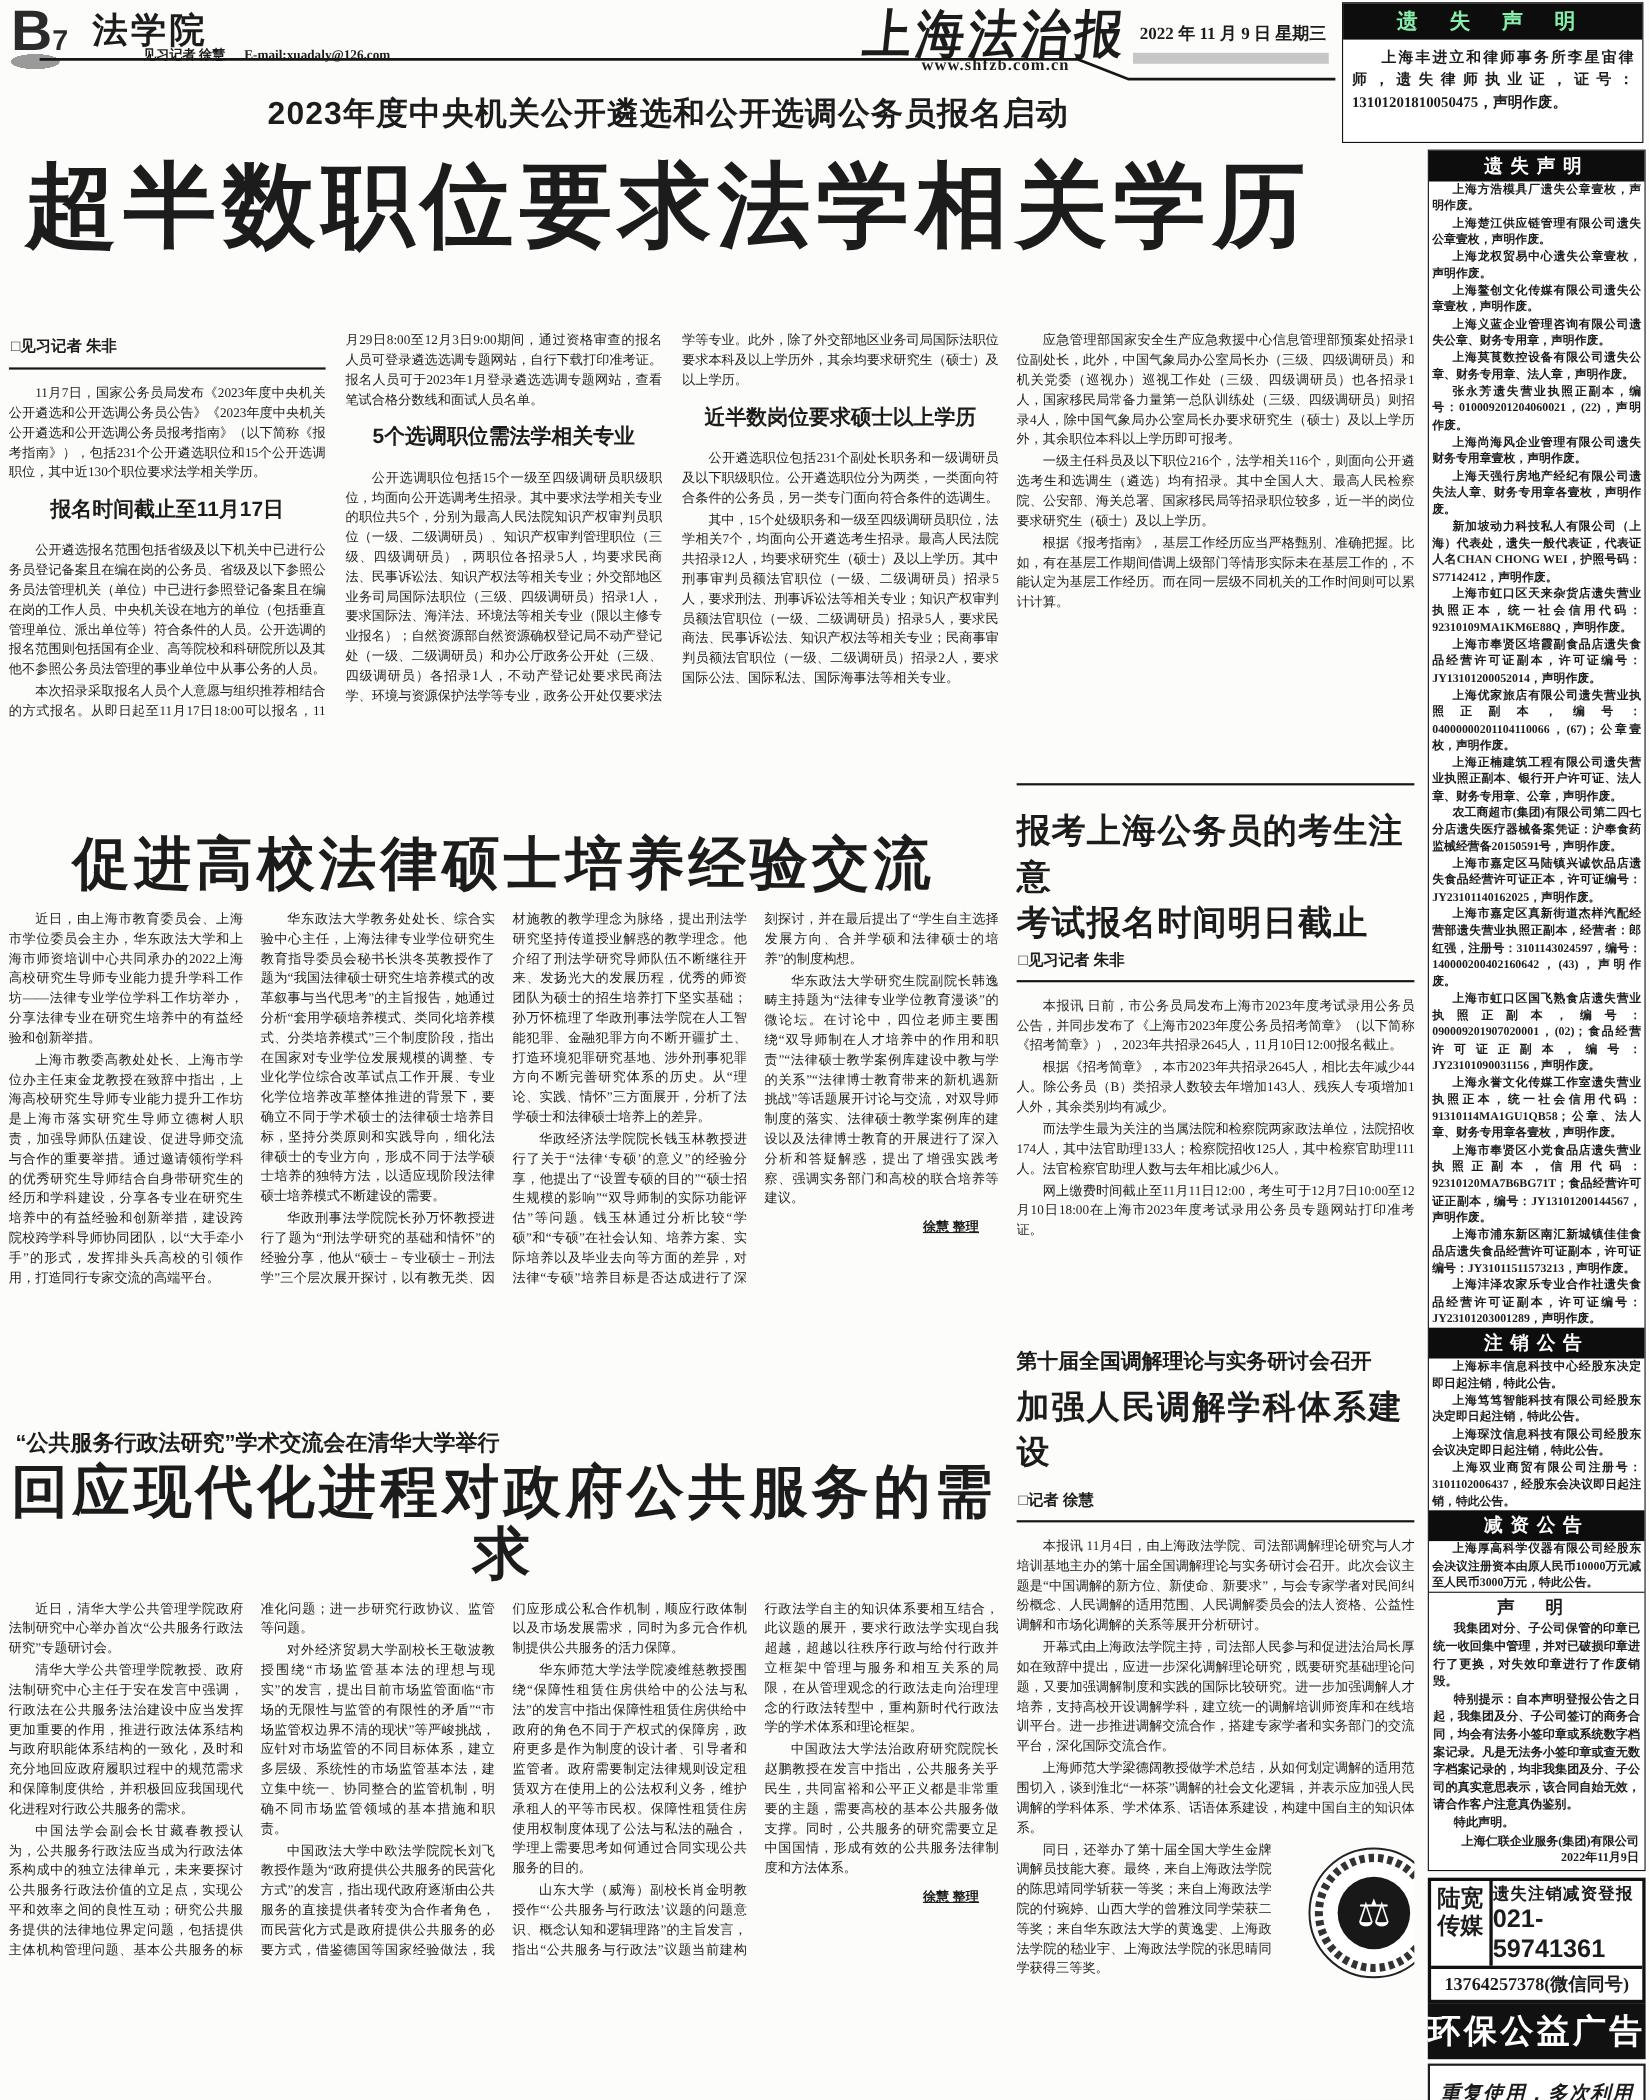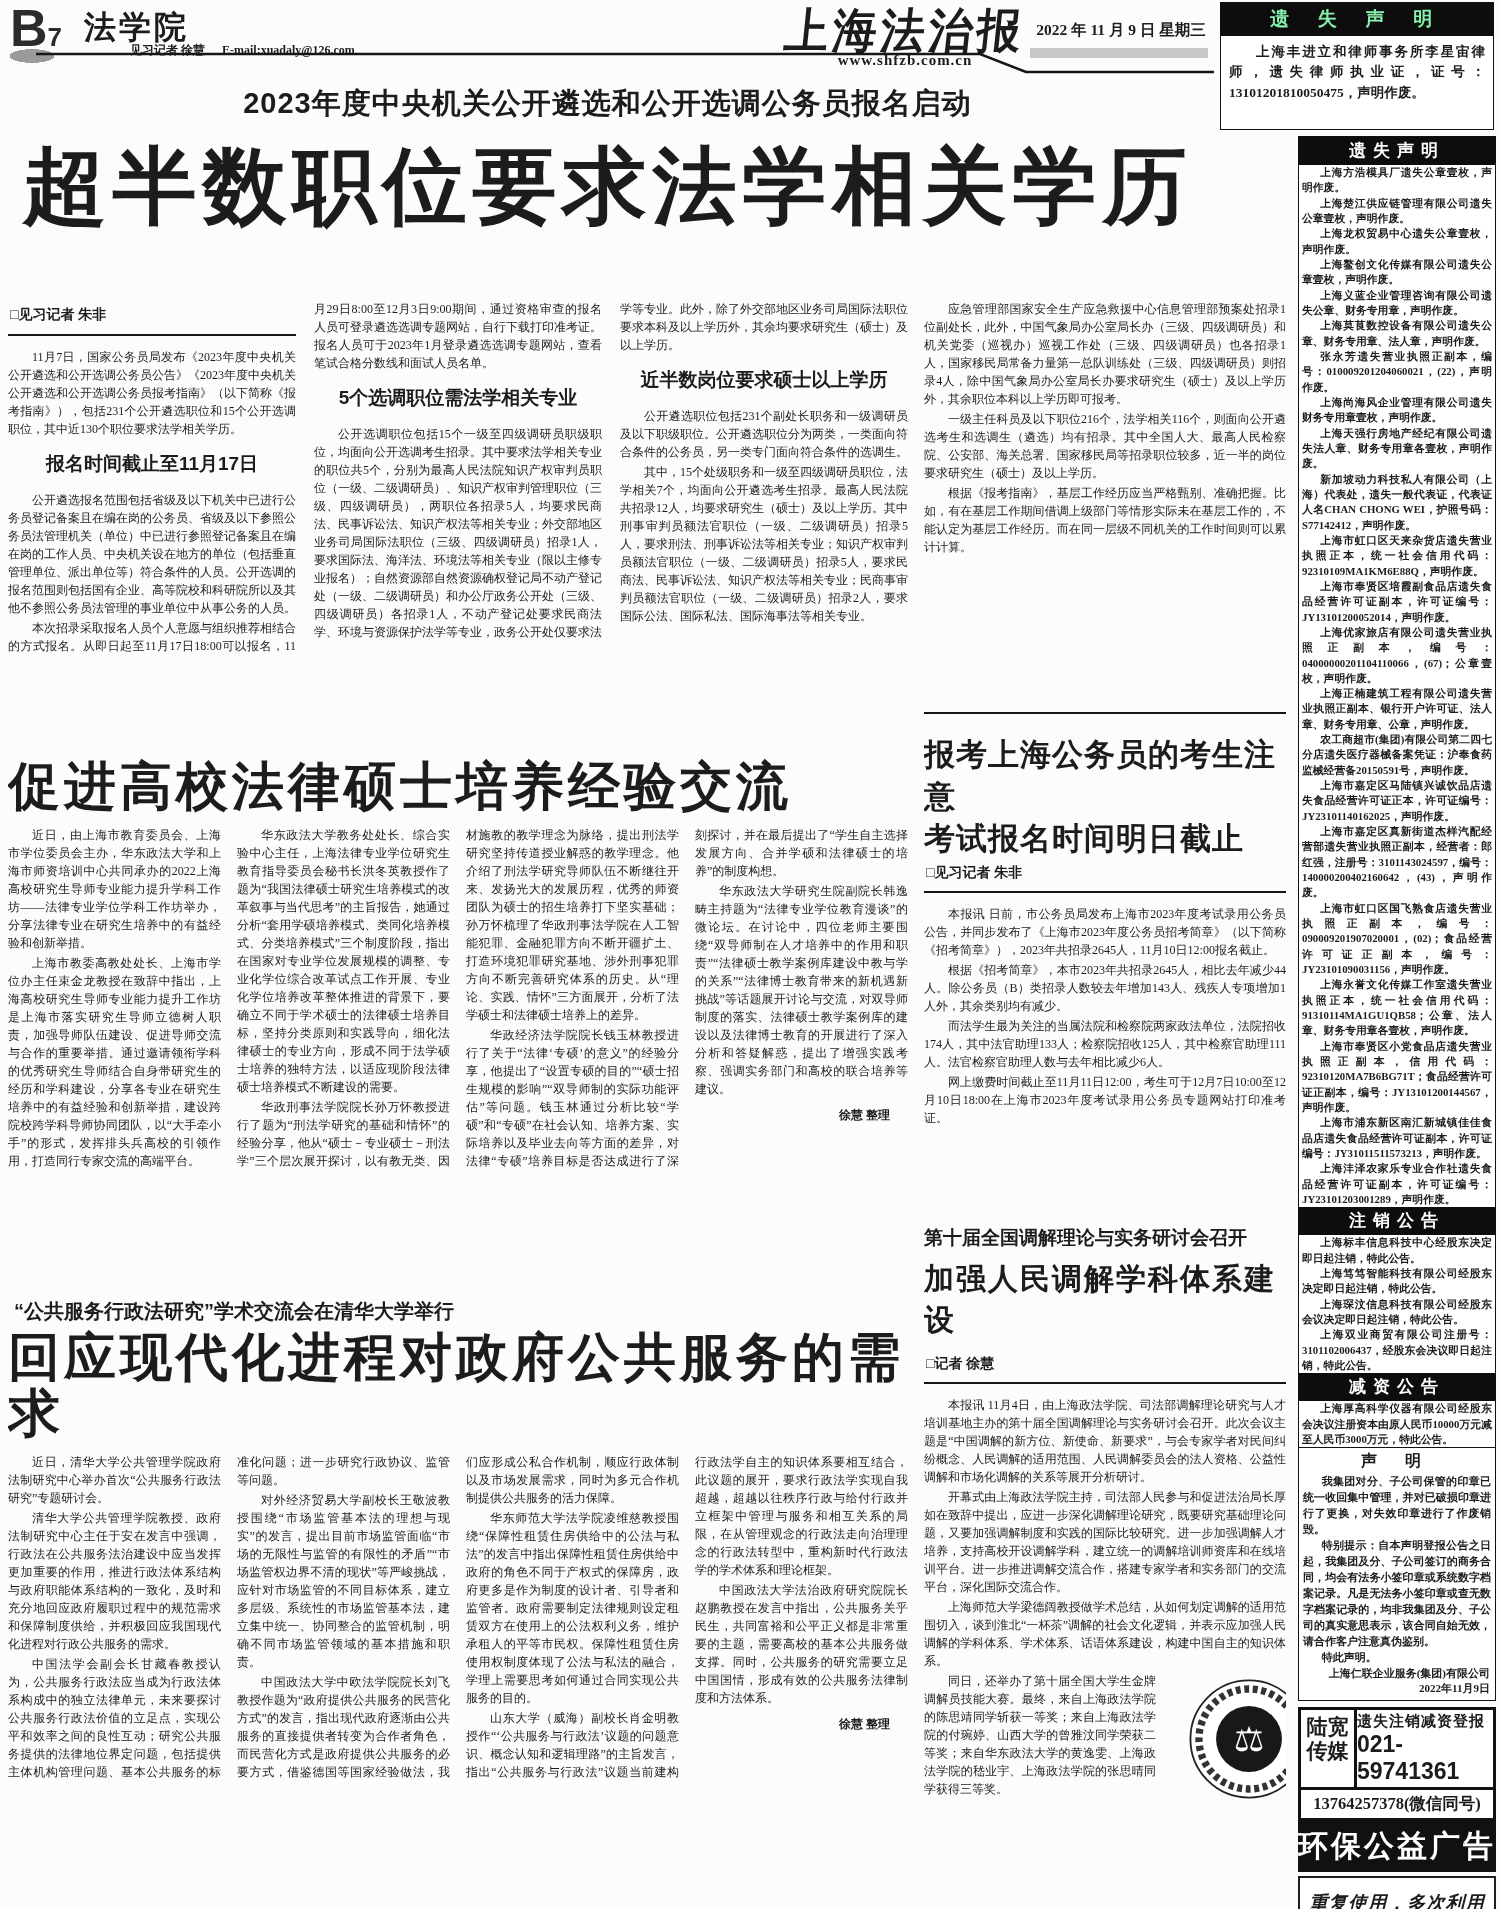--- a/index.html
+++ b/index.html
@@ -44,29 +44,29 @@
   
   .main-left  { position:absolute; left:8px;  top:300px; width:900px; height:1605px; overflow:hidden; }
   .main-right { position:absolute; left:924px; top:300px; width:362px; height:1605px; overflow:hidden; }
 
   .byline { font-family:"Liberation Sans","DejaVu Sans",sans-serif; font-size:14px; font-weight:700;
         padding:4px 0 9px 2px; border-bottom:2px solid #161616; margin-bottom:12px; }
   .bodytext { font-size:12px; line-height:1.5; text-align:justify; }
   .b-p { text-indent:2em; margin-bottom:2px; }
   .b-h { font-family:"Liberation Sans","DejaVu Sans",sans-serif; font-size:19px; font-weight:700;
         text-align:center; margin:12px 0; break-inside:avoid; text-indent:0; }
-  .b-sign { text-align:right; font-weight:700; padding-right:1.5em; margin-top:8px; }
+  .b-sign { text-align:right; font-weight:700; padding-right:1.5em; margin-top:8px;text-decoration:underline; }
   .a1cols { columns:3; column-gap:18px; height:448px; overflow:hidden; }
   .a1right-txt { height:402px; overflow:hidden; }
 
   
   .art2 { margin-top:10px; }
   .kicker-s { font-family:"Liberation Sans","DejaVu Sans",sans-serif; font-size:20px; font-weight:700; margin:0 0 4px 6px; }
   .headline-m { font-family:"Liberation Sans","DejaVu Sans",sans-serif; font-size:52px; font-weight:900;
-        letter-spacing:4px; text-align:left; line-height:1.08; }
+        letter-spacing:4px; text-align:center; line-height:1.08; }
   .body4 { columns:4; column-gap:16px; margin-top:12px; overflow:hidden; }
   .a2b { height:462px; }
   .a3b { height:428px; }
 
   
   .art4 { border-top:2px solid #161616; margin-top:10px; padding-top:20px; }
   .a4-title { font-family:"Liberation Sans","DejaVu Sans",sans-serif; font-size:31px; font-weight:900; line-height:1.35; letter-spacing:1px; }
   .a4-body { margin-top:6px; height:304px; overflow:hidden; }
 
   

